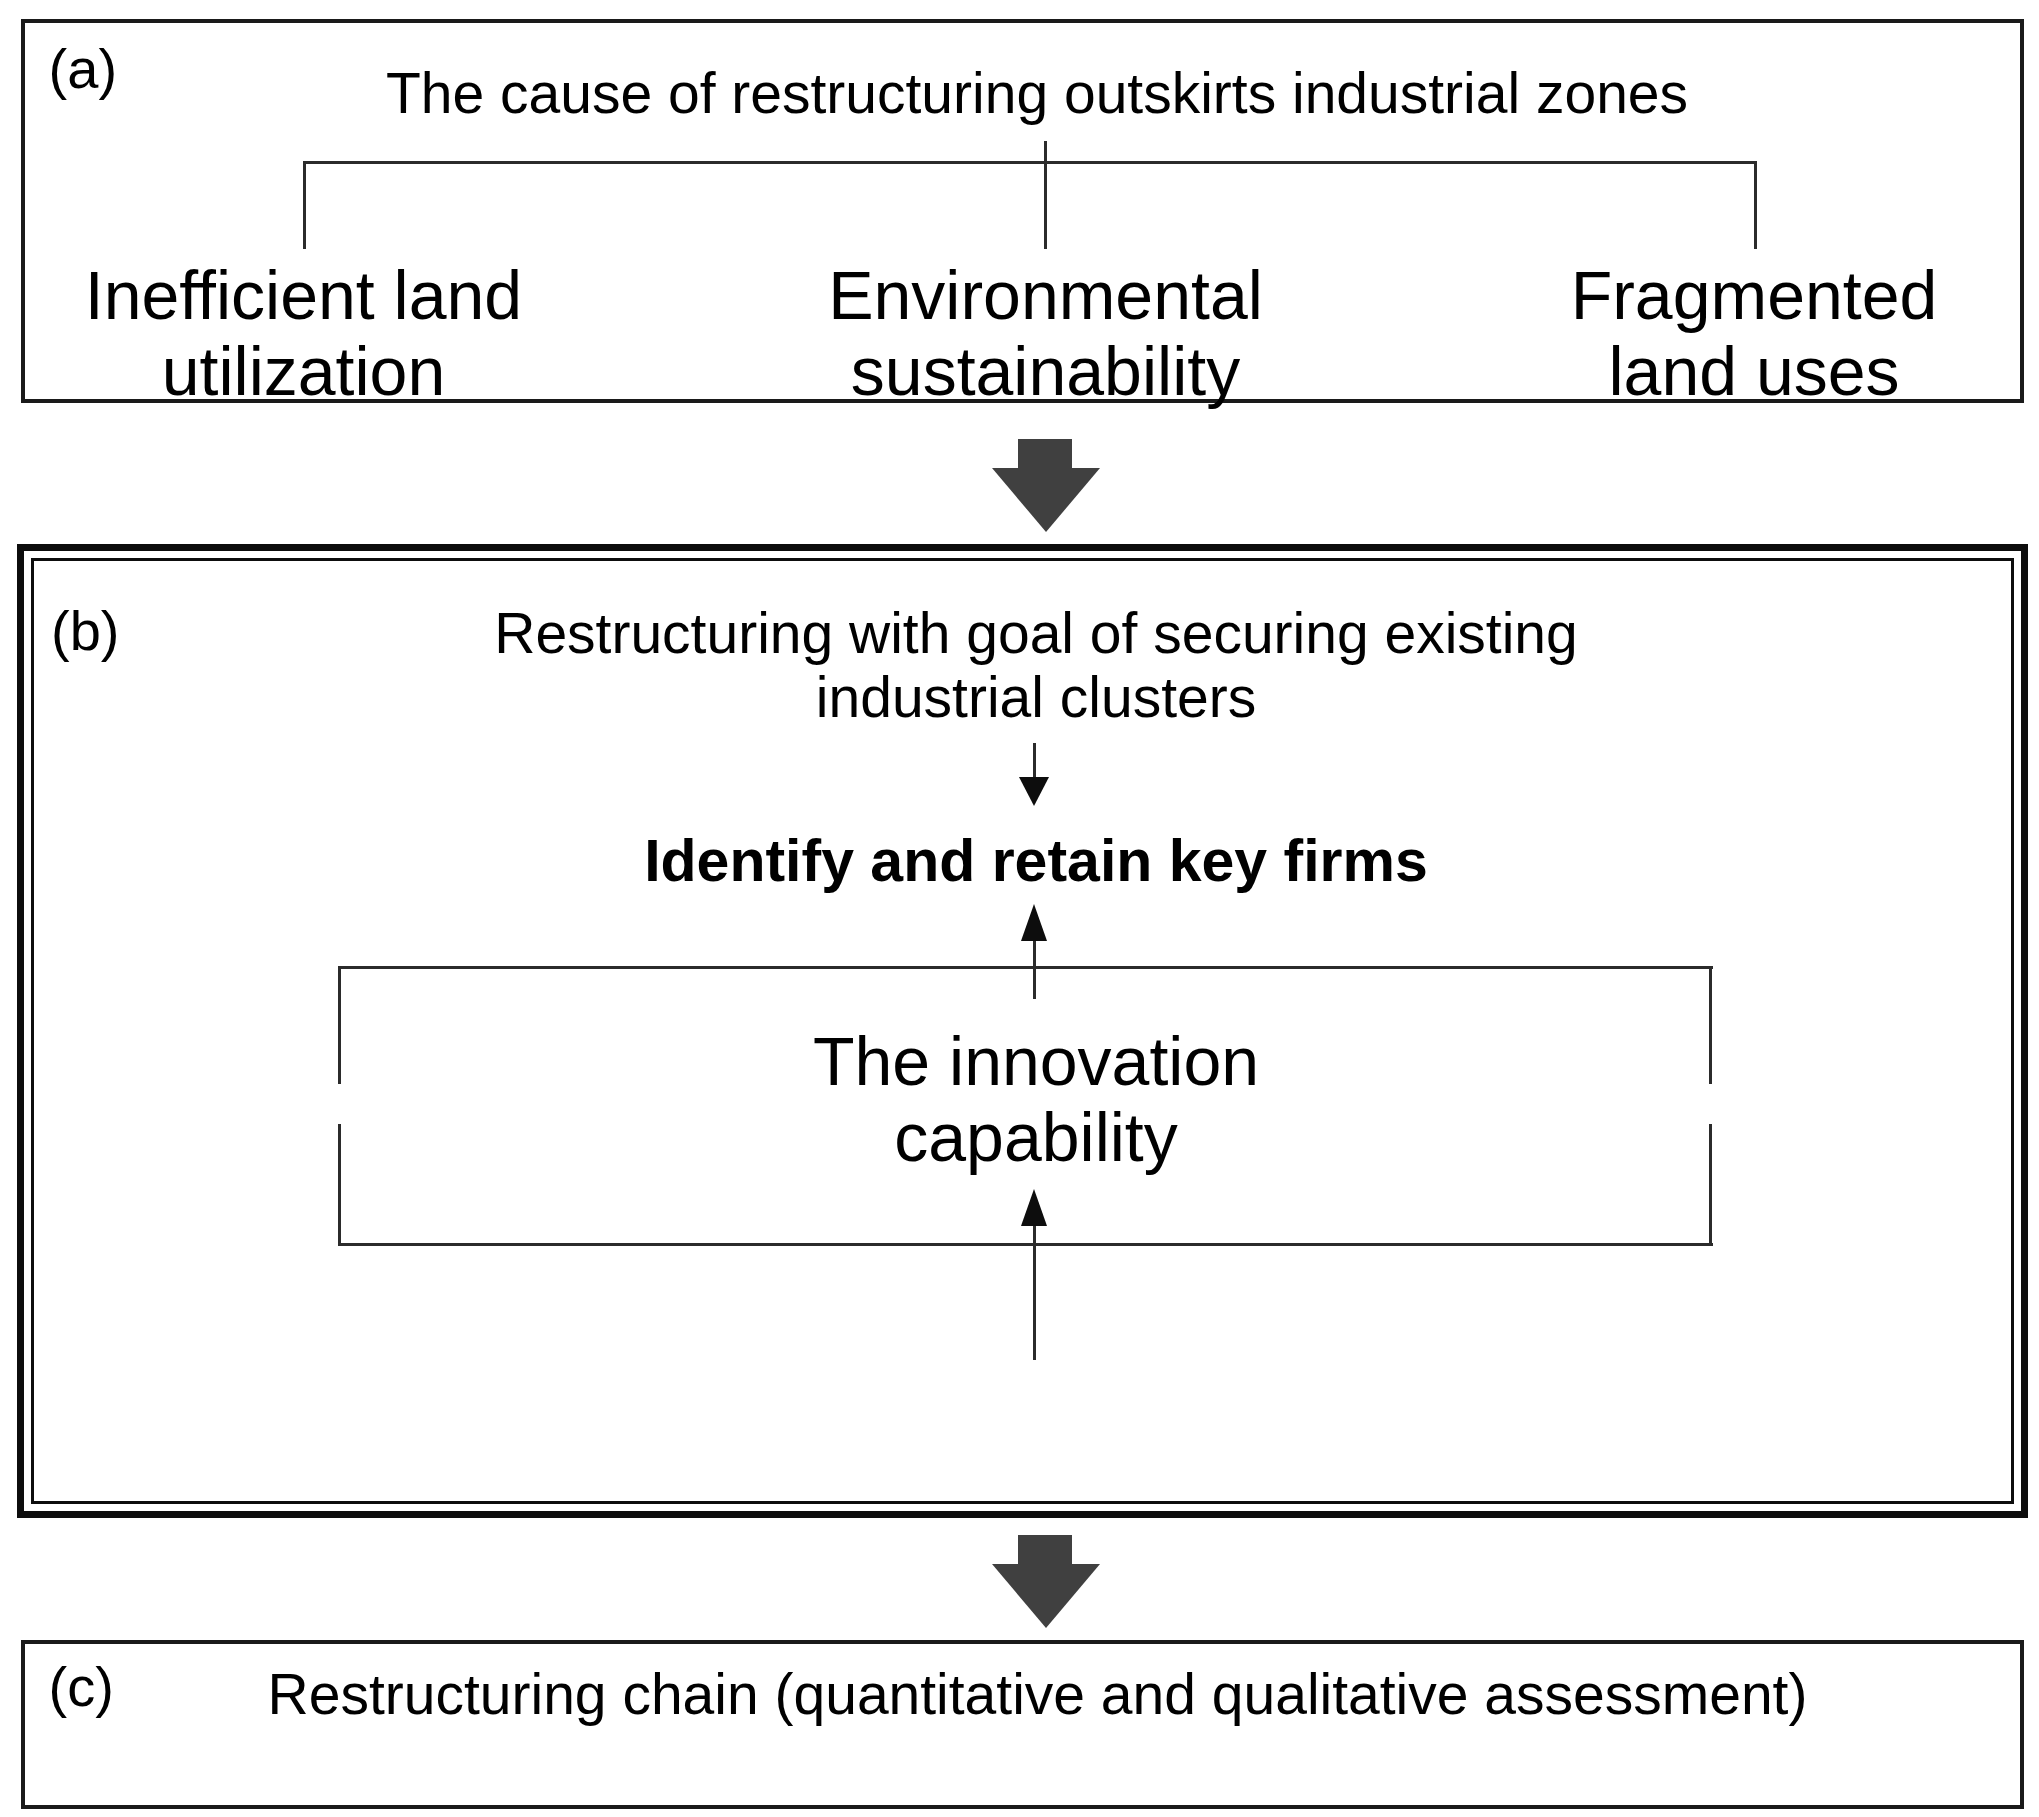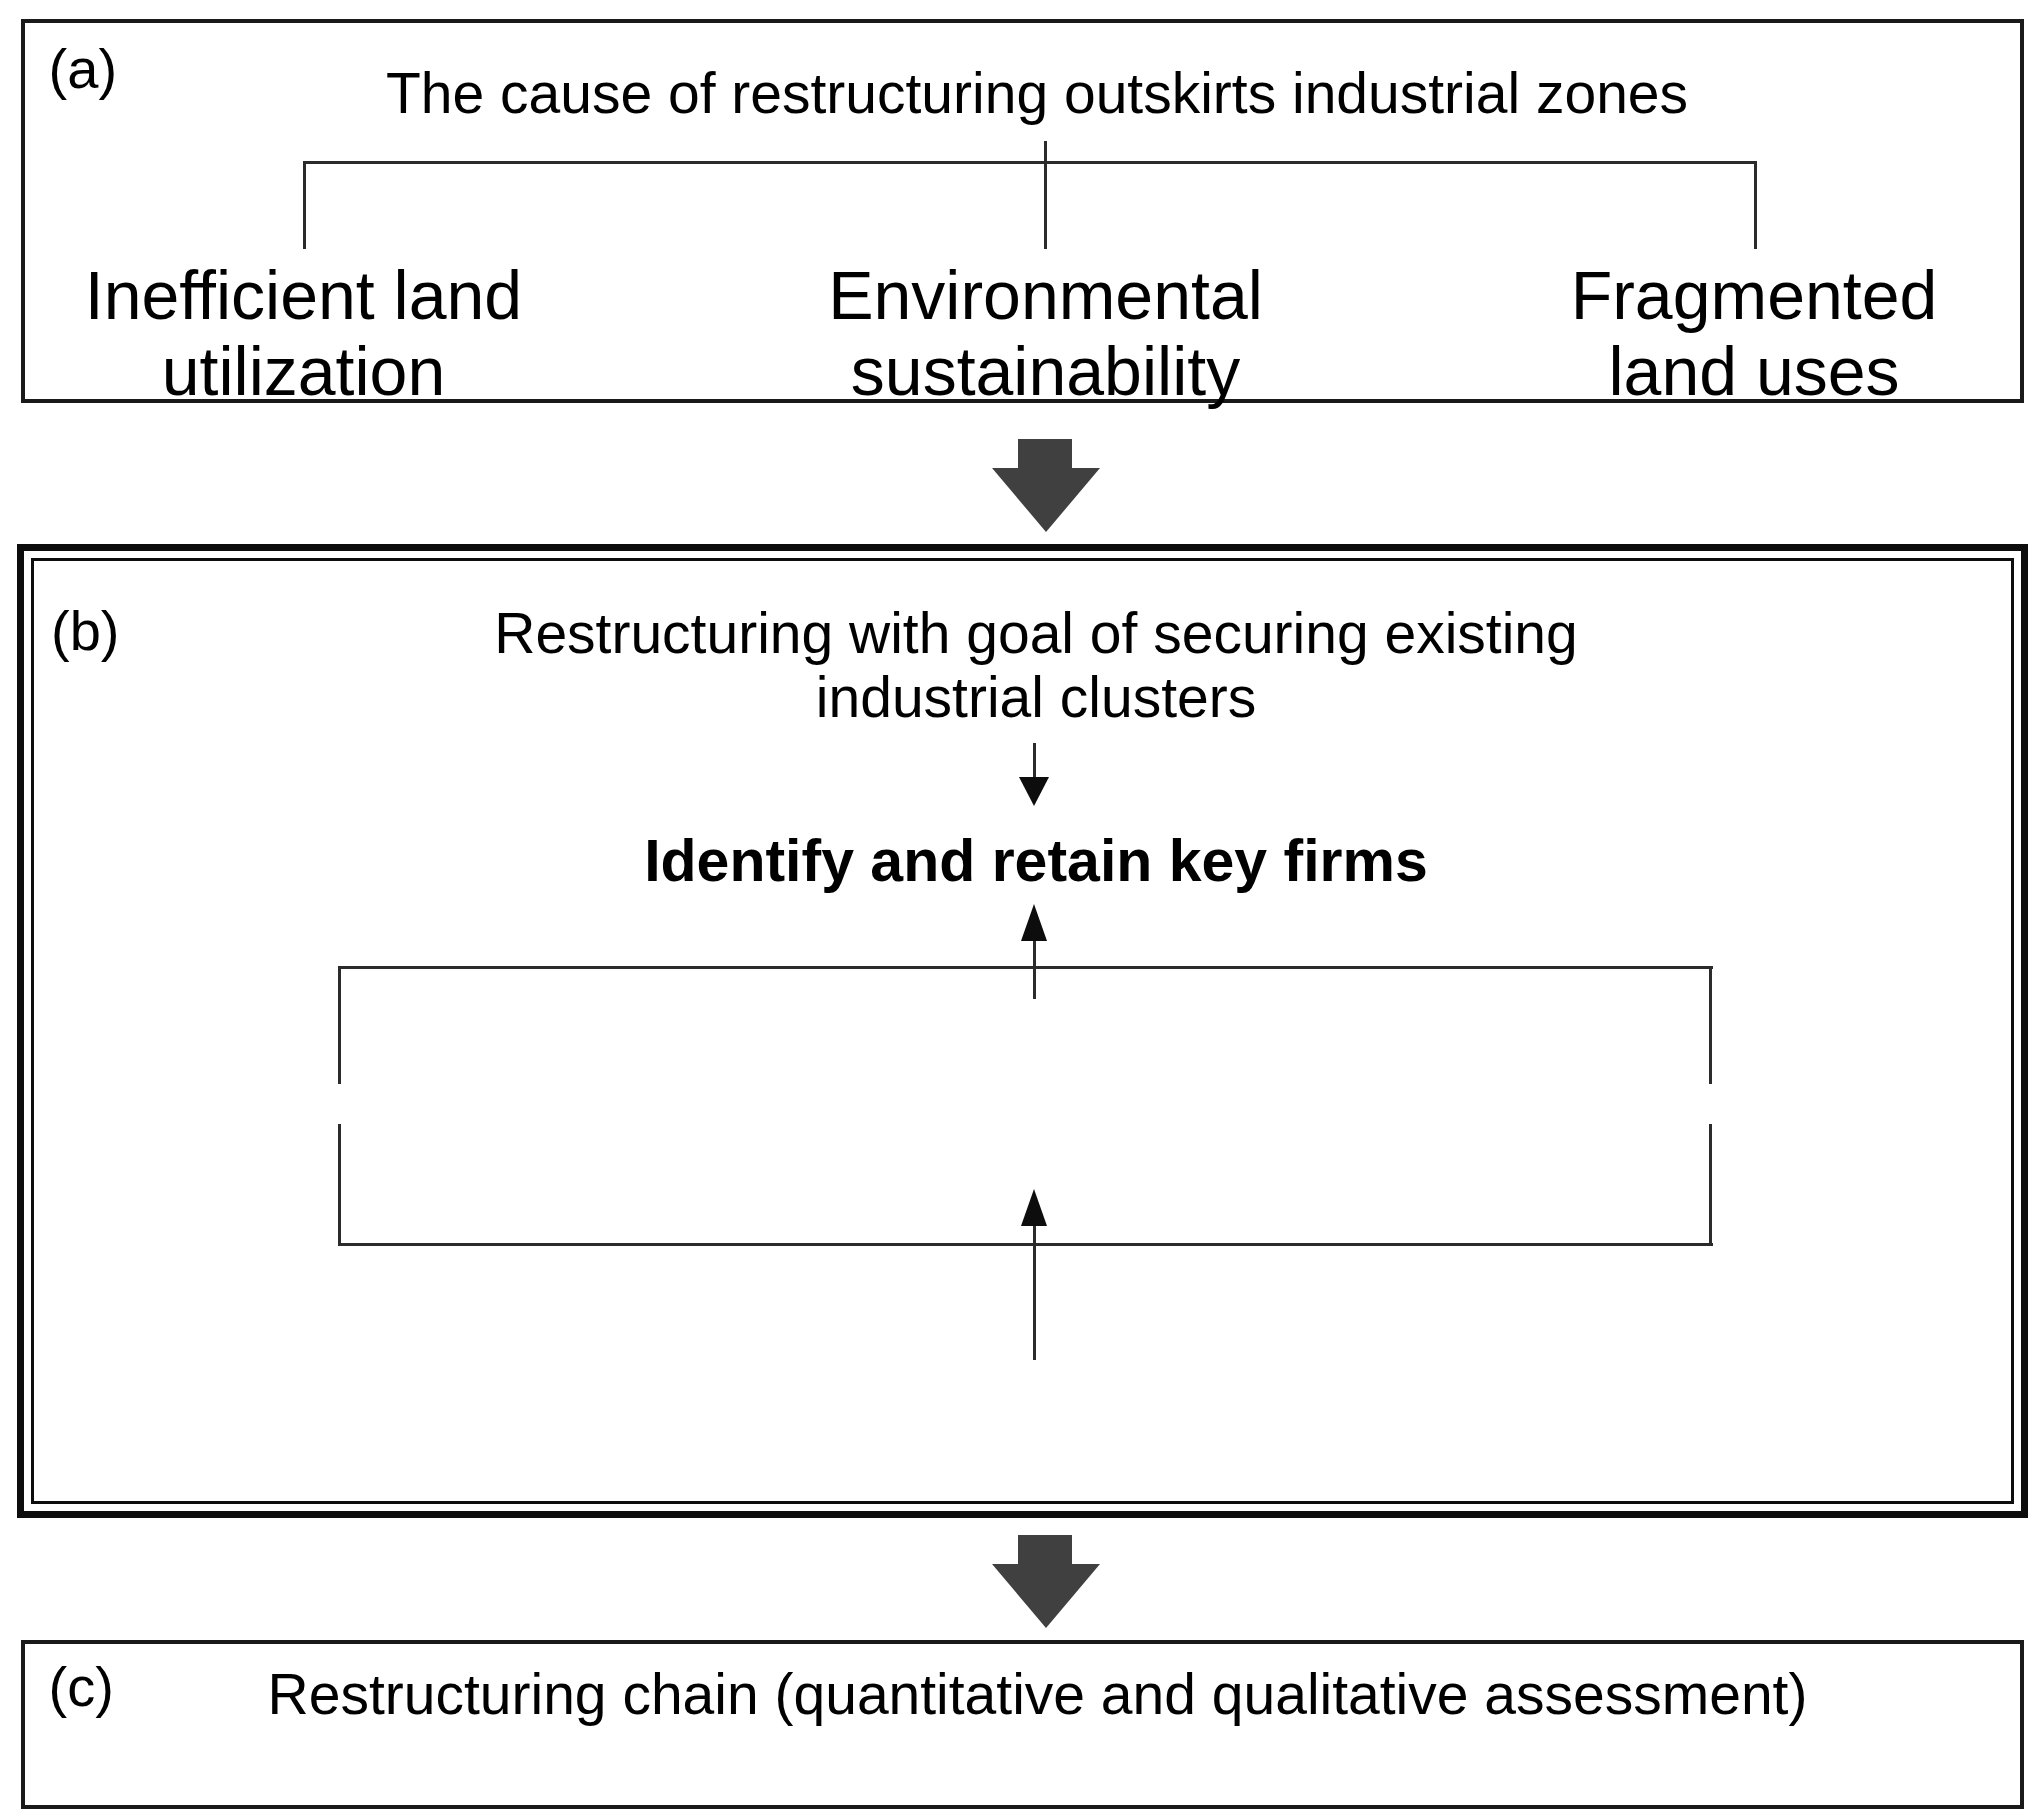--- a/index.html
+++ b/index.html
@@ -172,20 +172,22 @@
     <div class="node-text bold" style="left:253px; top:277px; width:1518px; font-size:59px;">Identify and retain key firms</div>
 
     <div class="arrow-line" style="left:1009px; top:381px; height:67px;"></div>
     <div class="arrow-head-up" style="left:997px; top:353px;"></div>
 
     <div class="hline" style="left:314px; top:415px; width:1375px;"></div>
     <div class="vline" style="left:314px; top:415px; height:118px;"></div>
     <div class="vline" style="left:1685px; top:415px; height:118px;"></div>
 
 
+    <div class="node-text" style="left:759px; top:472px; width:506px;">The innovation
+capability</div>
 
 
     <div class="hline" style="left:314px; top:692px; width:1375px;"></div>
     <div class="vline" style="left:314px; top:573px; height:121px;"></div>
     <div class="vline" style="left:1685px; top:573px; height:121px;"></div>
 
     <div class="arrow-line" style="left:1009px; top:666px; height:143px;"></div>
     <div class="arrow-head-up" style="left:997px; top:638px;"></div>
 
   </div>

